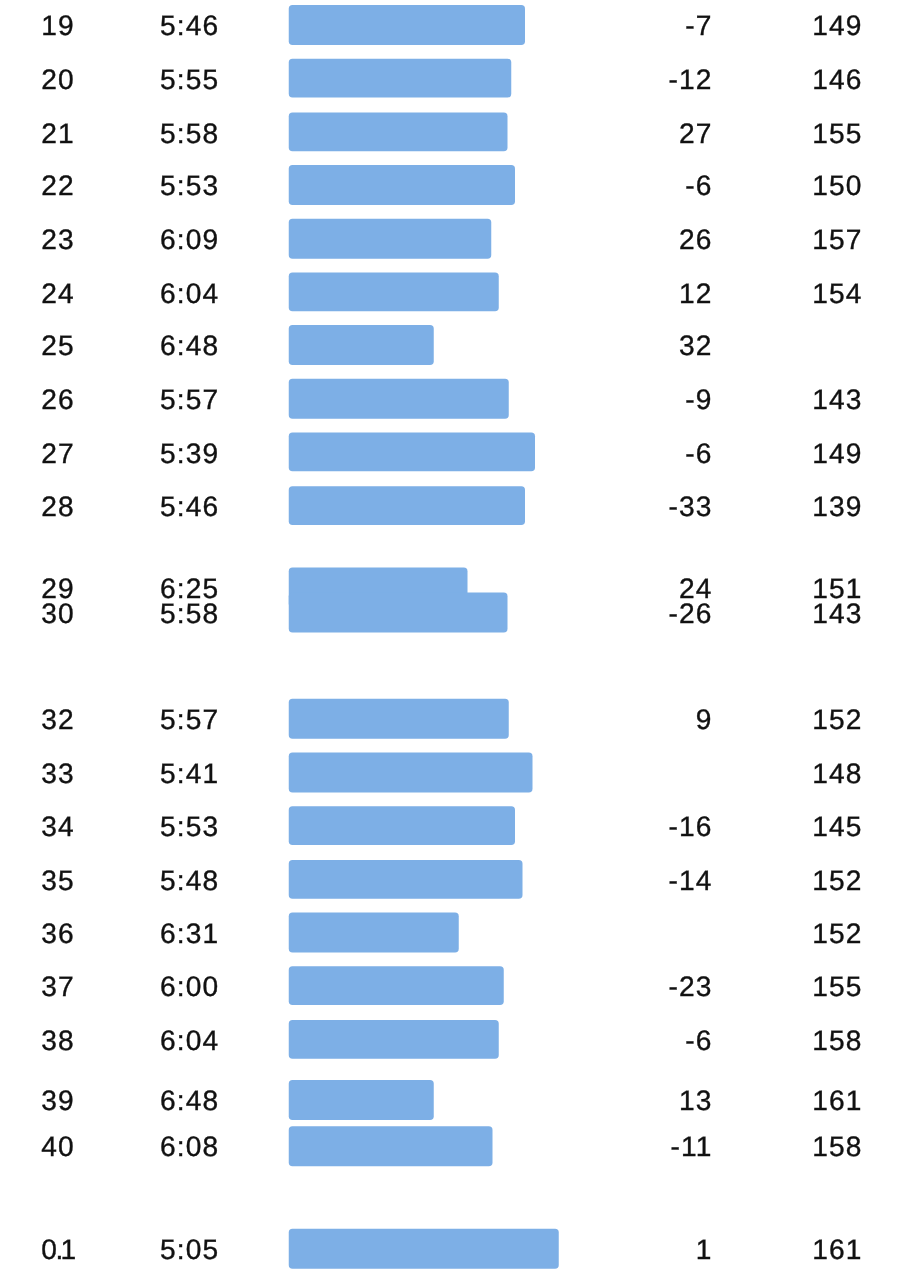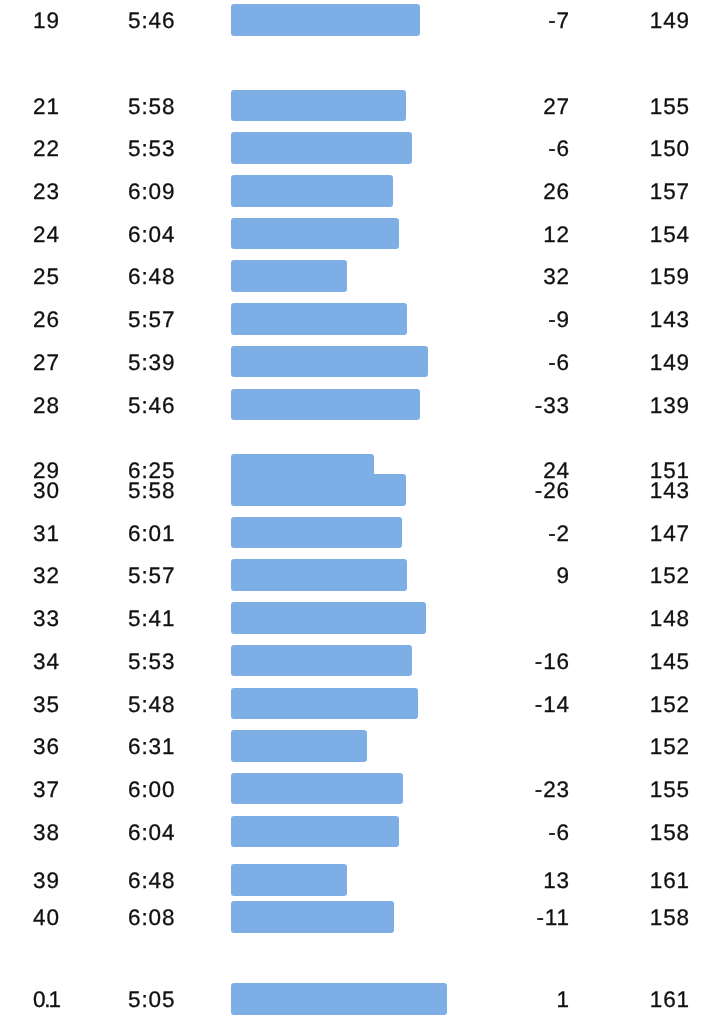--- a/index.html
+++ b/index.html
@@ -80,20 +80,29 @@
 <div id="splits-table" style="background: rgb(255, 255, 255);">
     <div class="split-row" style="top: 4.2px;">
       <div class="cell col-split">19</div>
       <div class="cell col-pace">5:46</div>
       <div class="bar-track" style="left: 231px; height: 31.5px;">
         <div class="bar" style="width: 188.9px; height: 31.5px; border-radius: 3px; background: rgb(125, 175, 230);"></div>
       </div>
       <div class="cell col-delta">-7</div>
       <div class="cell col-hr">149</div>
     </div>
+    <div class="split-row" style="top: 46.91px;">
+      <div class="cell col-split">20</div>
+      <div class="cell col-pace">5:55</div>
+      <div class="bar-track" style="left: 231px; height: 31.5px;">
+        <div class="bar" style="width: 178.3px; height: 31.5px; border-radius: 3px; background: rgb(125, 175, 230);"></div>
+      </div>
+      <div class="cell col-delta">-12</div>
+      <div class="cell col-hr">146</div>
+    </div>
     <div class="split-row" style="top: 89.62px; text-decoration: underline;">
       <div class="cell col-split">21</div>
       <div class="cell col-pace">5:58</div>
       <div class="bar-track" style="left: 231px; height: 31.5px;">
         <div class="bar" style="width: 174.7px; height: 31.5px; border-radius: 3px; background: rgb(125, 175, 230);"></div>
       </div>
       <div class="cell col-delta">27</div>
       <div class="cell col-hr">155</div>
     </div>
     <div class="split-row" style="top: 132.33px;">
@@ -123,21 +132,20 @@
       <div class="cell col-delta">12</div>
       <div class="cell col-hr">154</div>
     </div>
     <div class="split-row" style="top: 260.46px;">
       <div class="cell col-split">25</div>
       <div class="cell col-pace">6:48</div>
       <div class="bar-track" style="left: 231px; height: 31.5px;">
         <div class="bar" style="width: 115.7px; height: 31.5px; border-radius: 3px; background: rgb(125, 175, 230);"></div>
       </div>
       <div class="cell col-delta">32</div>
-      <div class="cell col-hr">159</div>
     </div>
     <div class="split-row" style="top: 303.17px;">
       <div class="cell col-split">26</div>
       <div class="cell col-pace">5:57</div>
       <div class="bar-track" style="left: 231px; height: 31.5px;">
         <div class="bar" style="width: 175.9px; height: 31.5px; border-radius: 3px; background: rgb(125, 175, 230);"></div>
       </div>
       <div class="cell col-delta">-9</div>
       <div class="cell col-hr">143</div>
     </div>
@@ -170,29 +178,20 @@
     </div>
     <div class="split-row" style="top: 474.01px;">
       <div class="cell col-split">30</div>
       <div class="cell col-pace">5:58</div>
       <div class="bar-track" style="left: 231px; height: 31.5px;">
         <div class="bar" style="width: 174.7px; height: 31.5px; border-radius: 3px; background: rgb(125, 175, 230);"></div>
       </div>
       <div class="cell col-delta">-26</div>
       <div class="cell col-hr">143</div>
     </div>
-    <div class="split-row" style="top: 516.72px;">
-      <div class="cell col-split">31</div>
-      <div class="cell col-pace">6:01</div>
-      <div class="bar-track" style="left: 231px; height: 31.5px;">
-        <div class="bar" style="width: 171.2px; height: 31.5px; border-radius: 3px; background: rgb(125, 175, 230);"></div>
-      </div>
-      <div class="cell col-delta">-2</div>
-      <div class="cell col-hr">147</div>
-    </div>
     <div class="split-row" style="top: 559.43px;">
       <div class="cell col-split">32</div>
       <div class="cell col-pace">5:57</div>
       <div class="bar-track" style="left: 231px; height: 31.5px;">
         <div class="bar" style="width: 175.9px; height: 31.5px; border-radius: 3px; background: rgb(125, 175, 230);"></div>
       </div>
       <div class="cell col-delta">9</div>
       <div class="cell col-hr">152</div>
     </div>
     <div class="split-row" style="top: 602.14px;">

